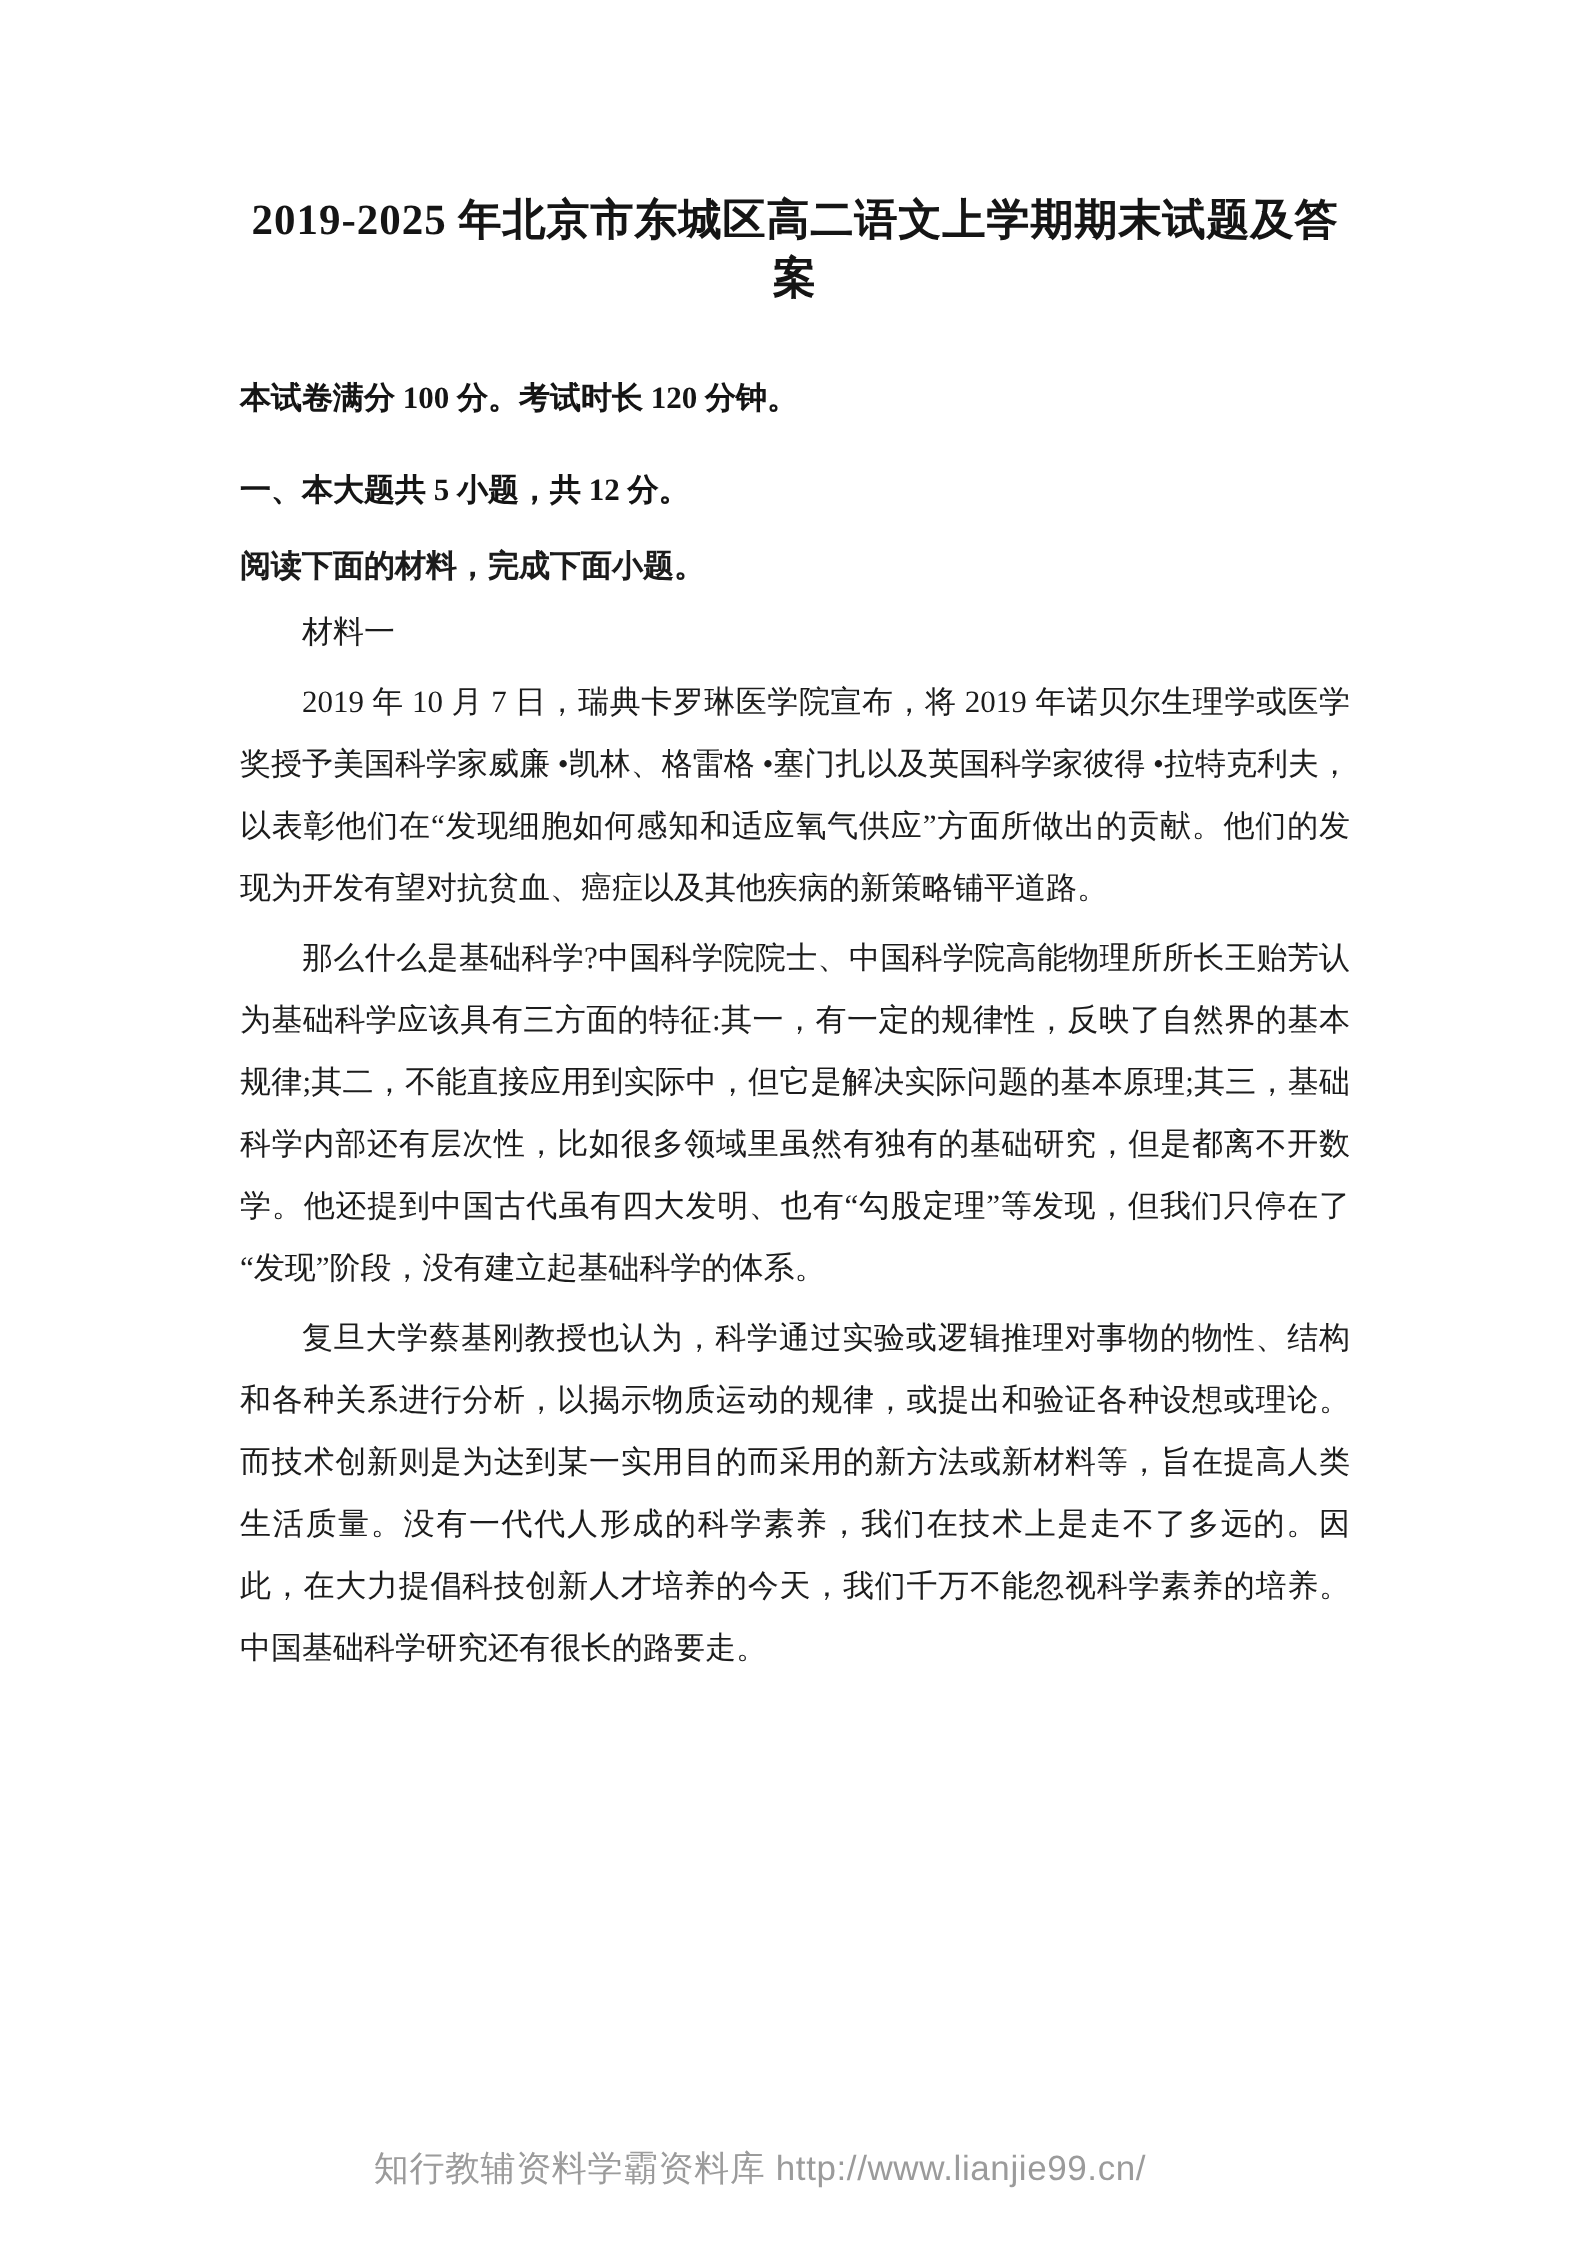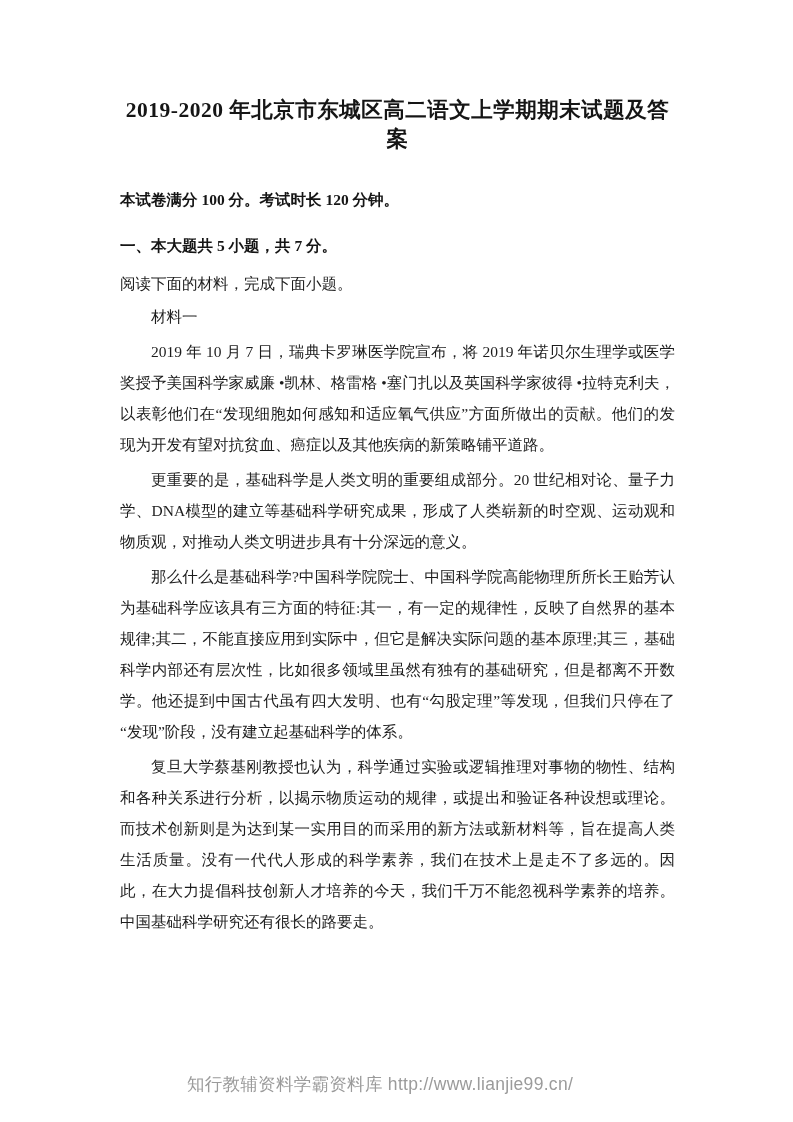--- a/index.html
+++ b/index.html
@@ -44,20 +44,21 @@
     font-weight: bold;
     text-align: left;
     margin: 0 0 13px 0;
     line-height: 1.6;
     color: #151515;
   }
   .instruction {
     font-size: 15.5px;
     margin: 0 0 9px 0;
     line-height: 1.6;
+    font-weight: bold;
   }
   .material-label {
     font-size: 15.5px;
     text-indent: 2em;
     margin: 0 0 6px 0;
     line-height: 1.6;
     font-family: Liberation Serif, serif;
   }
   .body-para {
     font-size: 15.5px;
@@ -76,26 +77,25 @@
     font-family: "Liberation Sans", "DejaVu Sans", sans-serif;
     font-size: 17.5px;
     color: #9b9b9b;
     letter-spacing: 0.3px;
   }
 </style>
 </head>
 <body>
 
 <div class="page">
-  <h1 class="doc-title">2019-2020 年北京市东城区高二语文上学期期末试题及答案</h1>
+  <h1 class="doc-title">2019-2025 年北京市东城区高二语文上学期期末试题及答案</h1>
   <p class="exam-info">本试卷满分 100 分。考试时长 120 分钟。</p>
-  <p class="section-heading">一、本大题共 5 小题，共 7 分。</p>
+  <p class="section-heading">一、本大题共 5 小题，共 12 分。</p>
   <p class="instruction">阅读下面的材料，完成下面小题。</p>
   <p class="material-label">材料一</p>
   <div id="paragraphs">
       <p class="body-para">2019 年 10 月 7 日，瑞典卡罗琳医学院宣布，将 2019 年诺贝尔生理学或医学奖授予美国科学家威廉 •凯林、格雷格 •塞门扎以及英国科学家彼得 •拉特克利夫，以表彰他们在“发现细胞如何感知和适应氧气供应”方面所做出的贡献。他们的发现为开发有望对抗贫血、癌症以及其他疾病的新策略铺平道路。</p>
-      <p class="body-para">更重要的是，基础科学是人类文明的重要组成部分。20 世纪相对论、量子力学、DNA模型的建立等基础科学研究成果，形成了人类崭新的时空观、运动观和物质观，对推动人类文明进步具有十分深远的意义。</p>
       <p class="body-para">那么什么是基础科学?中国科学院院士、中国科学院高能物理所所长王贻芳认为基础科学应该具有三方面的特征:其一，有一定的规律性，反映了自然界的基本规律;其二，不能直接应用到实际中，但它是解决实际问题的基本原理;其三，基础科学内部还有层次性，比如很多领域里虽然有独有的基础研究，但是都离不开数学。他还提到中国古代虽有四大发明、也有“勾股定理”等发现，但我们只停在了“发现”阶段，没有建立起基础科学的体系。</p>
       <p class="body-para">复旦大学蔡基刚教授也认为，科学通过实验或逻辑推理对事物的物性、结构和各种关系进行分析，以揭示物质运动的规律，或提出和验证各种设想或理论。而技术创新则是为达到某一实用目的而采用的新方法或新材料等，旨在提高人类生活质量。没有一代代人形成的科学素养，我们在技术上是走不了多远的。因此，在大力提倡科技创新人才培养的今天，我们千万不能忽视科学素养的培养。中国基础科学研究还有很长的路要走。</p>
     </div>
 </div>
 
 <div class="footer">知行教辅资料学霸资料库 http://www.lianjie99.cn/</div>
 
 </body></html>

